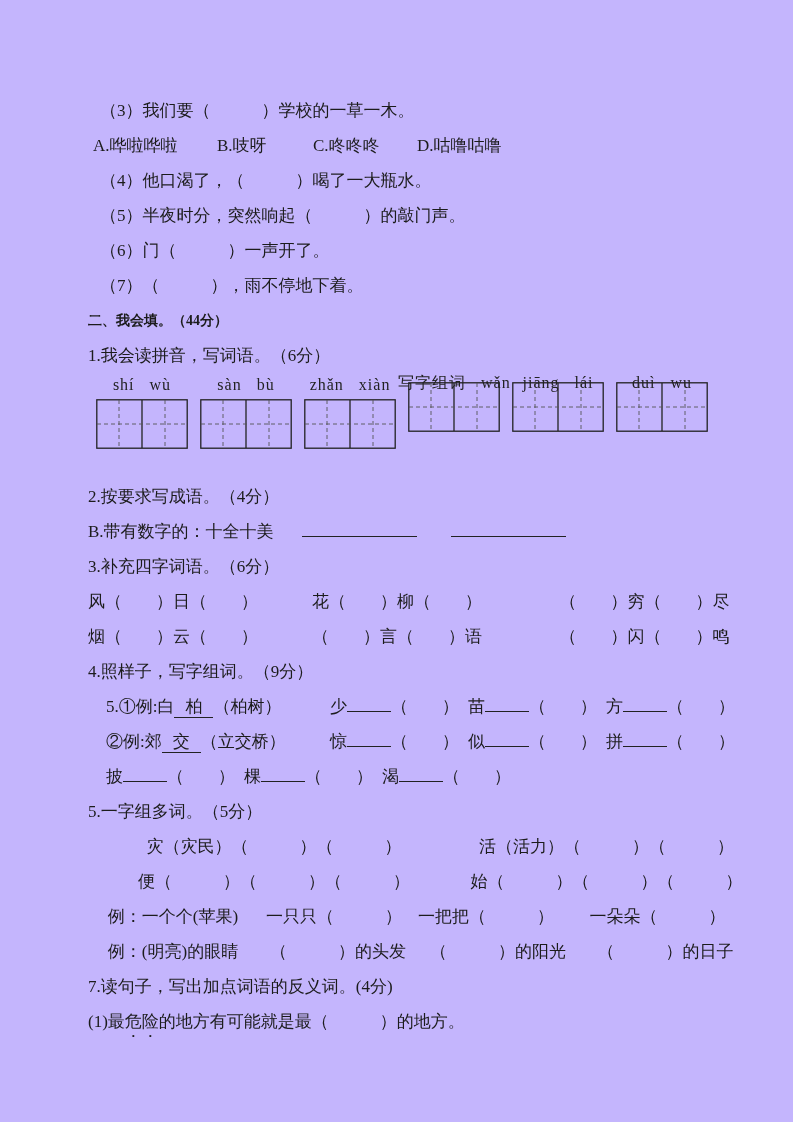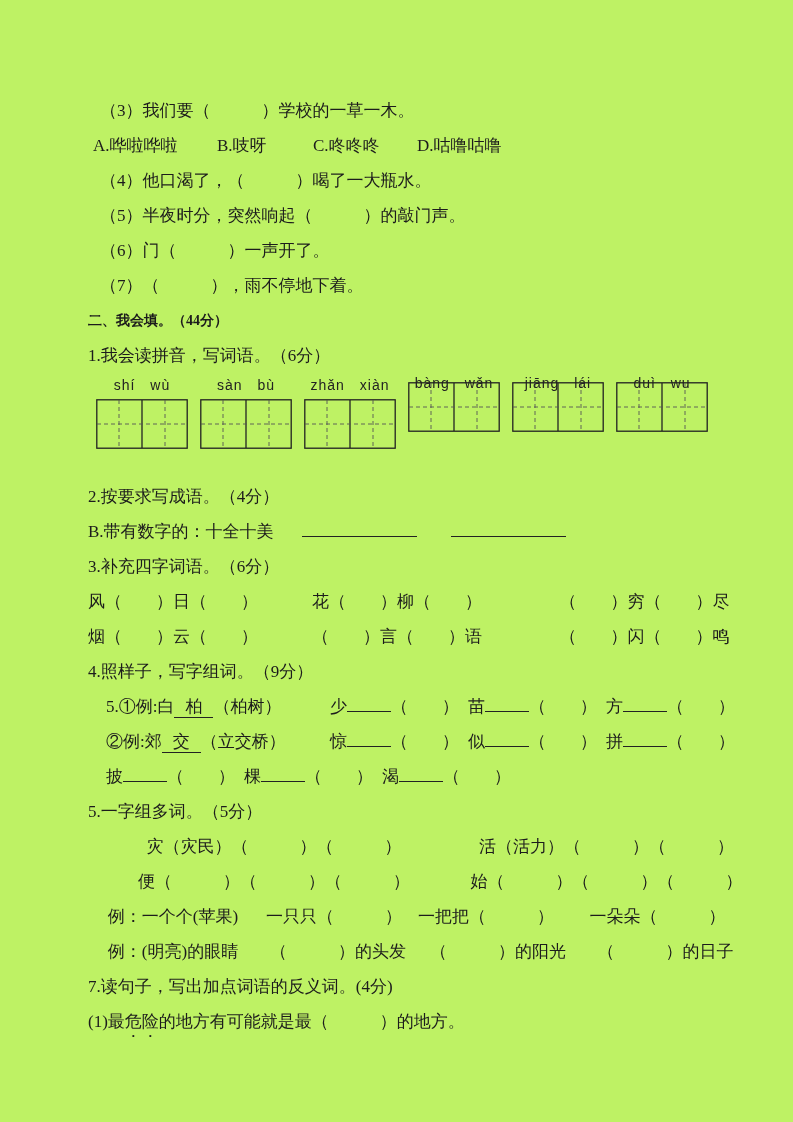--- a/index.html
+++ b/index.html
@@ -7,21 +7,21 @@
     width:793px;height:1122px;
     font-family:"Liberation Serif","DejaVu Serif",serif;
     color:#1c1c1c;
     font-size:17px;
     overflow:hidden;
   }
   .page{
     box-sizing:border-box;
     width:793px;height:1122px;
     padding:93px 40px 0 88px;
-    background:#bef264;
+    background:#c4b5fd;
   }
   .line{
     height:35px;
     line-height:35px;
     white-space:nowrap;
   }
   .indent{padding-left:12px;}
   .heading{font-weight:700;font-size:14px;}
   
   .opts{display:flex;padding-left:5px;}
@@ -31,22 +31,22 @@
   
   .grid-row{
     height:106px;
     display:flex;
     gap:12px;
     margin-left:8px;
     align-items:flex-start;
   }
   .grid-group{width:92px;position:relative;text-align:center;}
   .pinyin{
-    font-family:Liberation Sans, sans-serif;
-    font-size:14px;
+    font-family:Liberation Serif, serif;
+    font-size:16px;
     letter-spacing:1px;
     word-spacing:10px;
     height:24px;
     line-height:24px;
     white-space:nowrap;
     color:#222;
   }
   .pin-above .pinyin{margin-bottom:2px;}
   .pin-overlap svg{margin-top:9px;}
   .pin-overlap .pinyin{
@@ -145,21 +145,21 @@
       <div class="pinyin">zhǎn xiàn</div>
       <svg class="tian" width="92" height="50" viewBox="0 0 92 50">
           <rect x="0.8" y="0.8" width="90.4" height="48.4" fill="none" stroke="#222" stroke-width="1.3"></rect>
           <line x1="46" y1="1" x2="46" y2="49" stroke="#222" stroke-width="1.3"></line>
           <line x1="1" y1="25" x2="91" y2="25" stroke="#555" stroke-width="0.9" stroke-dasharray="4 3"></line>
           <line x1="23" y1="1" x2="23" y2="49" stroke="#555" stroke-width="0.9" stroke-dasharray="4 3"></line>
           <line x1="69" y1="1" x2="69" y2="49" stroke="#555" stroke-width="0.9" stroke-dasharray="4 3"></line>
         </svg>
     </div>
     <div class="grid-group pin-overlap">
-      <div class="pinyin">bàng wǎn</div>
+      <div class="pinyin">写字组词 wǎn</div>
       <svg class="tian" width="92" height="50" viewBox="0 0 92 50">
           <rect x="0.8" y="0.8" width="90.4" height="48.4" fill="none" stroke="#222" stroke-width="1.3"></rect>
           <line x1="46" y1="1" x2="46" y2="49" stroke="#222" stroke-width="1.3"></line>
           <line x1="1" y1="25" x2="91" y2="25" stroke="#555" stroke-width="0.9" stroke-dasharray="4 3"></line>
           <line x1="23" y1="1" x2="23" y2="49" stroke="#555" stroke-width="0.9" stroke-dasharray="4 3"></line>
           <line x1="69" y1="1" x2="69" y2="49" stroke="#555" stroke-width="0.9" stroke-dasharray="4 3"></line>
         </svg>
     </div>
     <div class="grid-group pin-overlap">
       <div class="pinyin">jiāng lái</div>

